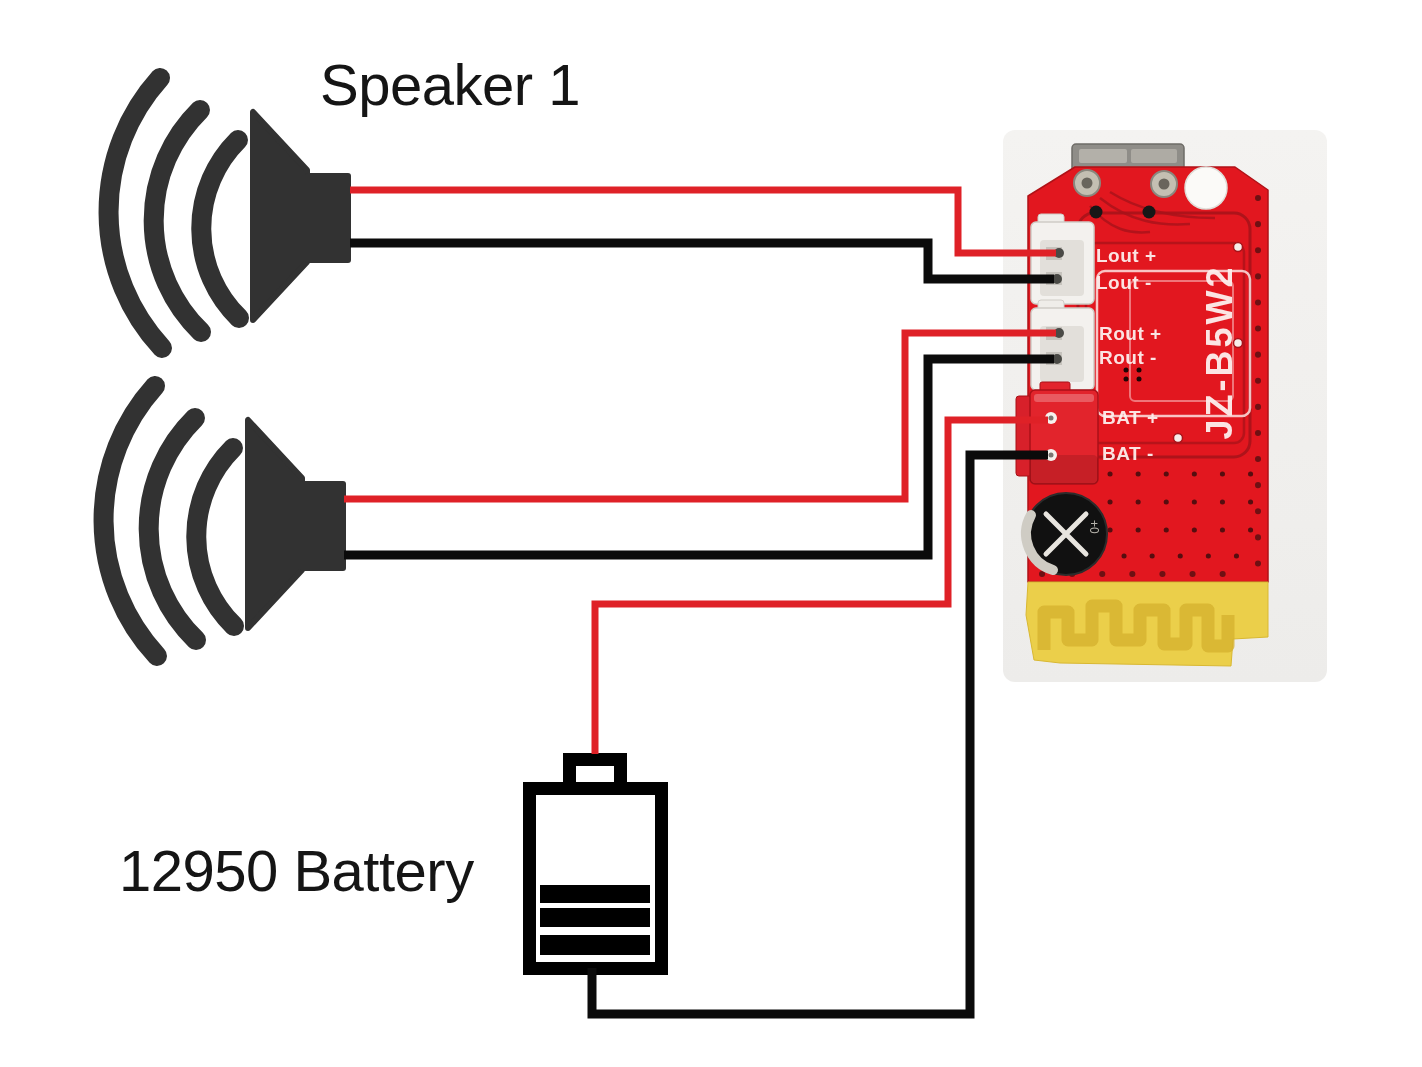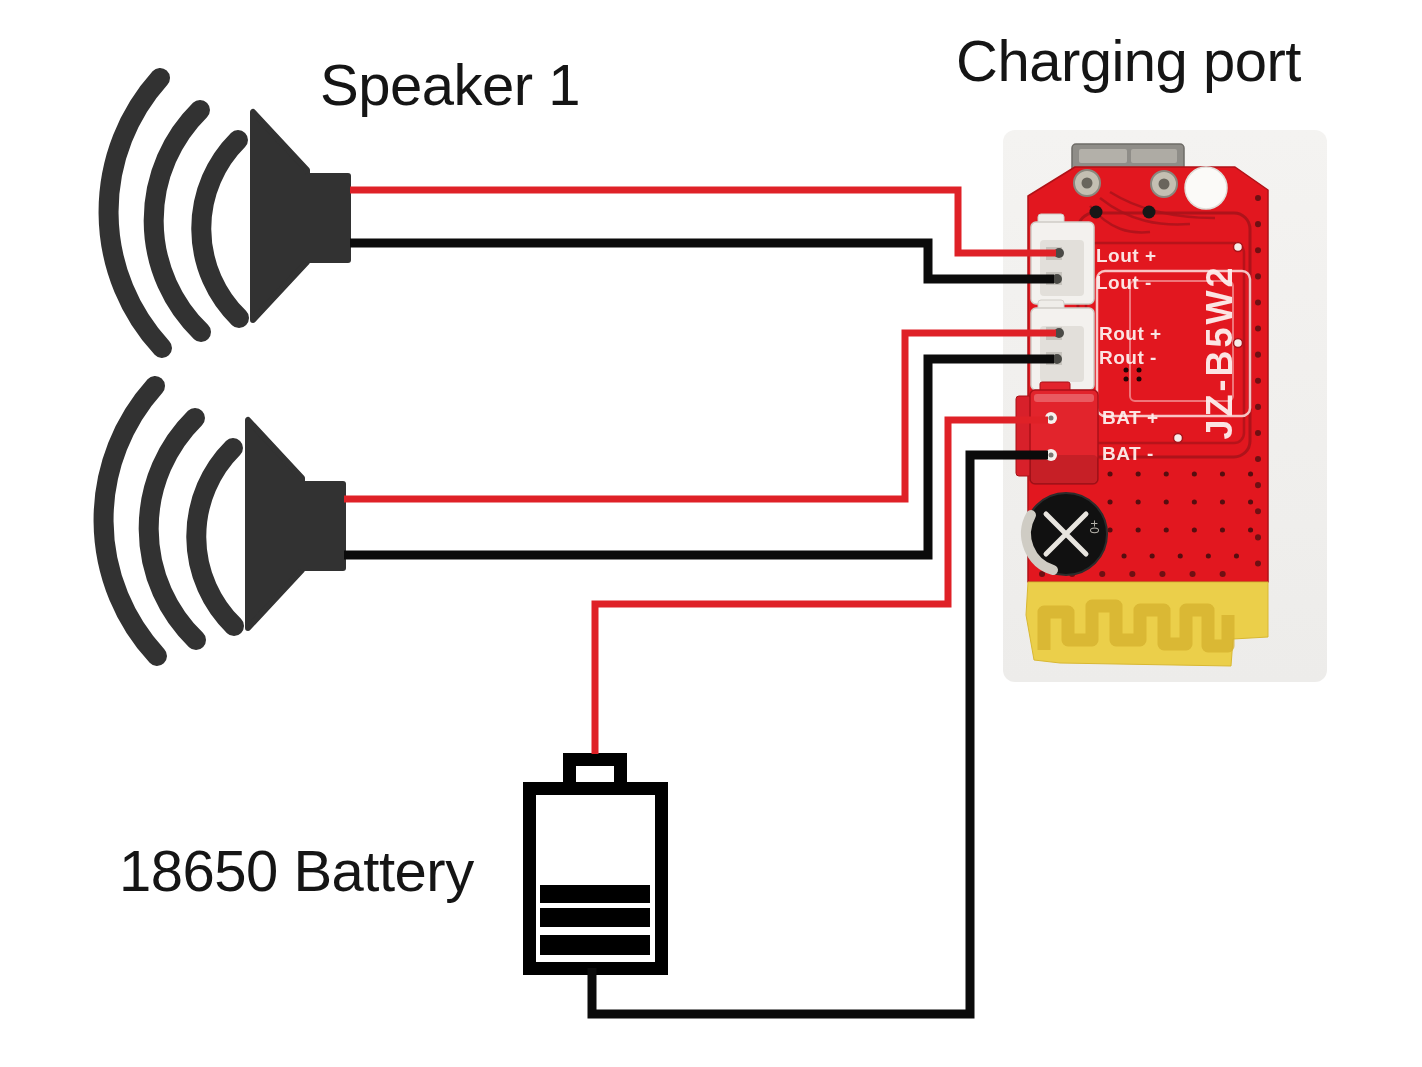--- a/index.html
+++ b/index.html
@@ -164,16 +164,15 @@
       <path d="M 350 190 H 958 V 253 H 1056" stroke-width="7" stroke="#df2127"></path>
       <path d="M 350 243 H 928 V 279 H 1054" stroke-width="9" stroke="#0b0b0b"></path>
       <path d="M 344 499 H 905 V 333 H 1056" stroke-width="7" stroke="#df2127"></path>
       <path d="M 344 555 H 928 V 359 H 1054" stroke-width="9" stroke="#0b0b0b"></path>
       <path d="M 595 754 V 604 H 948 V 420 H 1048" stroke-width="7" stroke="#df2127"></path>
       <path d="M 592 968 V 1014 H 970 V 455 H 1048" stroke-width="9" stroke="#0b0b0b"></path>
     </g>
   </svg>
 
   <div class="big-label lbl-speaker1">Speaker 1</div>
-  <div class="big-label lbl-battery">18650 Battery</div>
-  <div class="big-label lbl-charging">Charging port</div>
+  <div class="big-label lbl-battery">12950 Battery</div>
 
 </div>
 
 </body></html>

